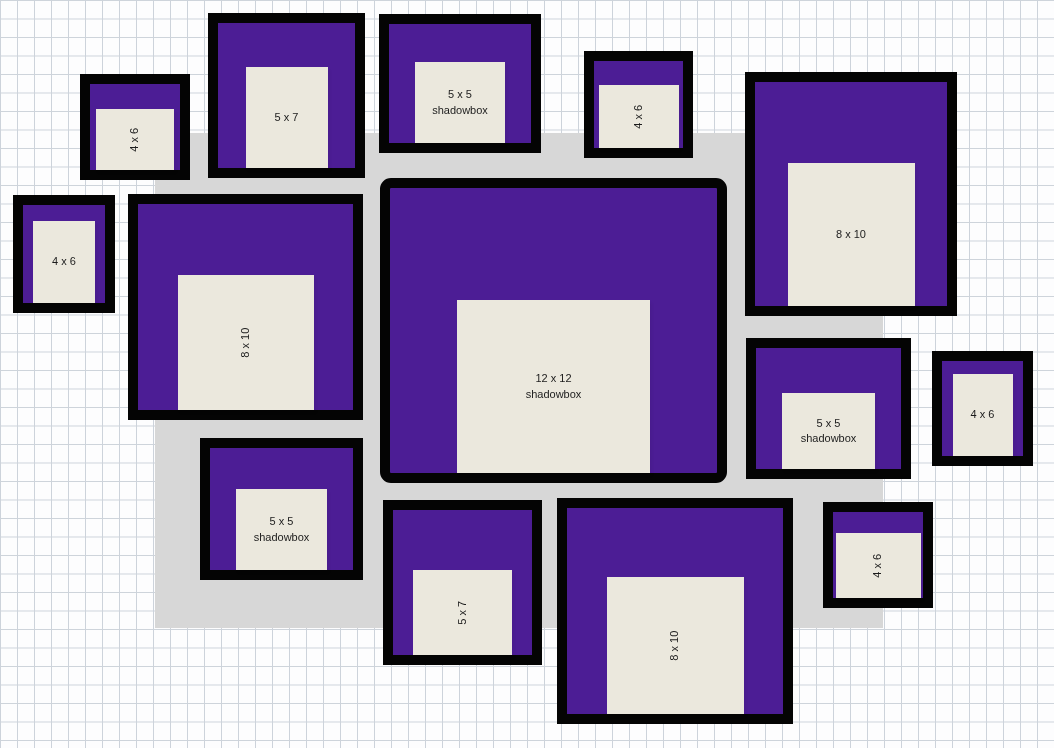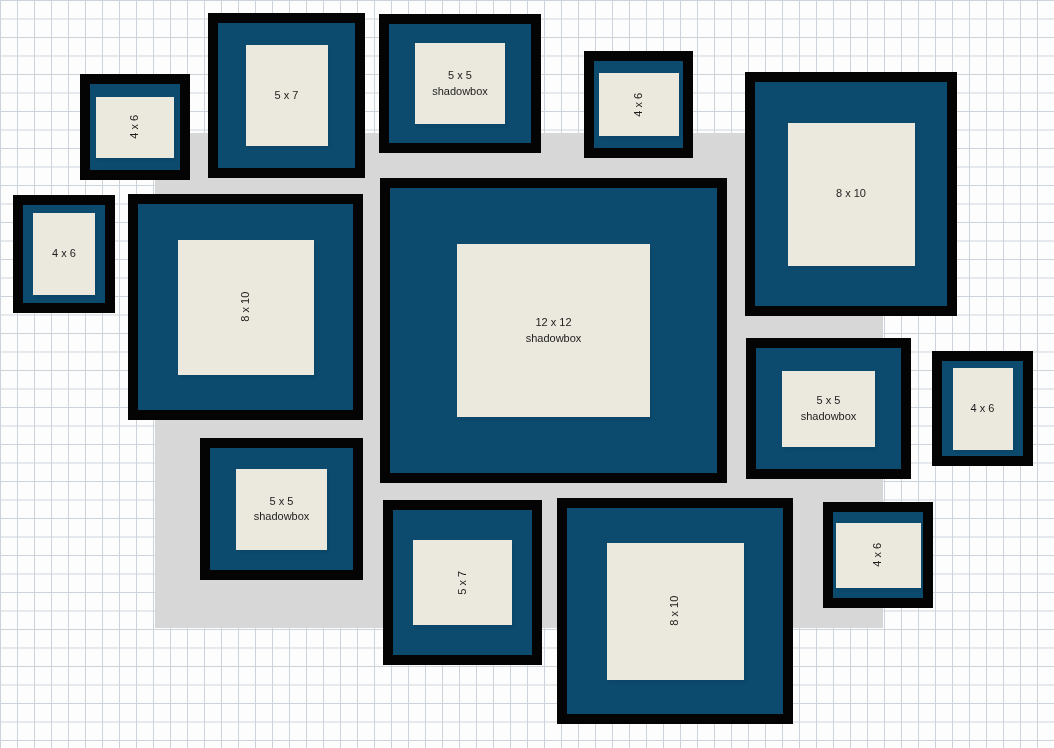--- a/index.html
+++ b/index.html
@@ -12,22 +12,22 @@
       linear-gradient(to bottom, #cdd3db 1px, transparent 1px);
     background-size:17px 18.5px;
   }
   .backdrop{
     position:absolute;left:155px;top:133px;width:728px;height:495px;
     background:#d7d7d7;
   }
   .frames-layer{position:absolute;left:0;top:0;width:1054px;height:748px;}
   .frame{
     position:absolute;box-sizing:border-box;
-    background:#0c4a6e;border:10px solid #040404;
-    display:flex;align-items:center;justify-content:center;
+    background:#4c1d95;border:10px solid #040404;
+    display:flex;align-items:flex-end;justify-content:center;
   }
   .photo{
     background:#ebe8dd;
     display:flex;align-items:center;justify-content:center;
     box-shadow:2px 3px 3px rgba(0,0,0,0.05);
   }
   .label{
     font-size:11px;line-height:1.4;color:#1c1c1c;text-align:center;
   }
   .frame.rotated .label{transform:rotate(-90deg);white-space:nowrap;}
@@ -81,21 +81,21 @@
         </div>
     </div>
   </div>
     <div class="frame rotated" style="left: 128px; top: 194px; width: 235px; height: 226px;">
     <div class="photo" style="width: 136px; height: 135px; background: rgb(235, 232, 221);">
       <div class="label">
           <div>8 x 10</div>
         </div>
     </div>
   </div>
-    <div class="frame" style="left: 380px; top: 178px; width: 347px; height: 305px;">
+    <div class="frame" style="left: 380px; top: 178px; width: 347px; height: 305px; border-radius: 11px;">
     <div class="photo" style="width: 193px; height: 173px; background: rgb(235, 232, 221);">
       <div class="label">
           <div>12 x 12</div>
           <div>shadowbox</div>
         </div>
     </div>
   </div>
     <div class="frame" style="left: 746px; top: 338px; width: 165px; height: 141px;">
     <div class="photo" style="width: 93px; height: 76px; background: rgb(235, 232, 221);">
       <div class="label">

